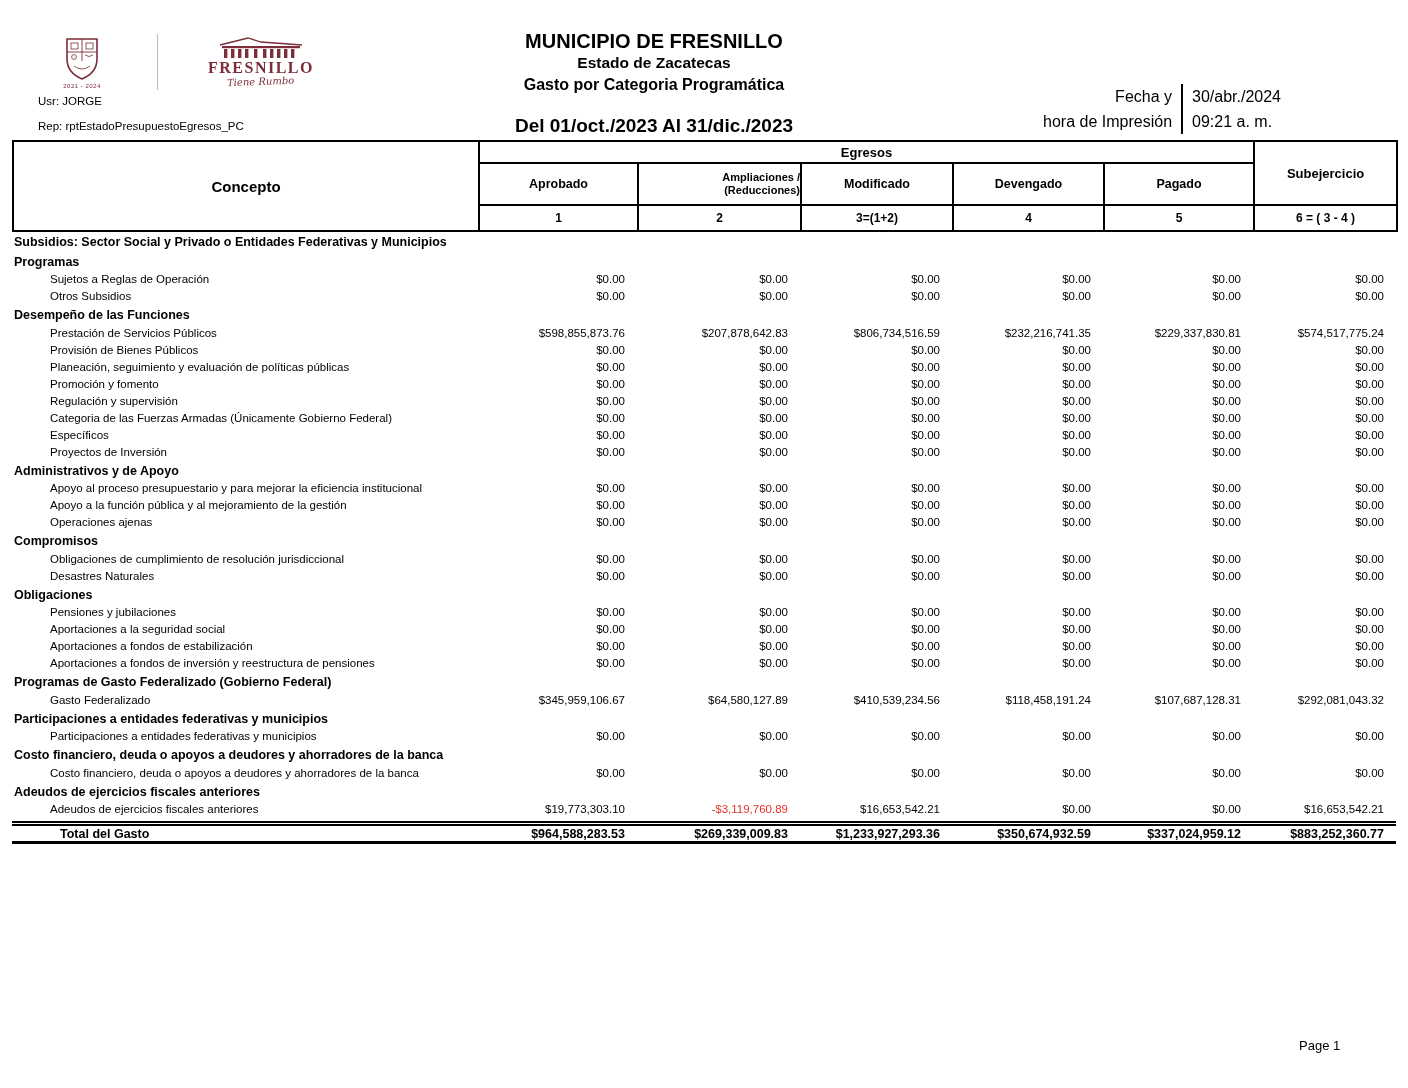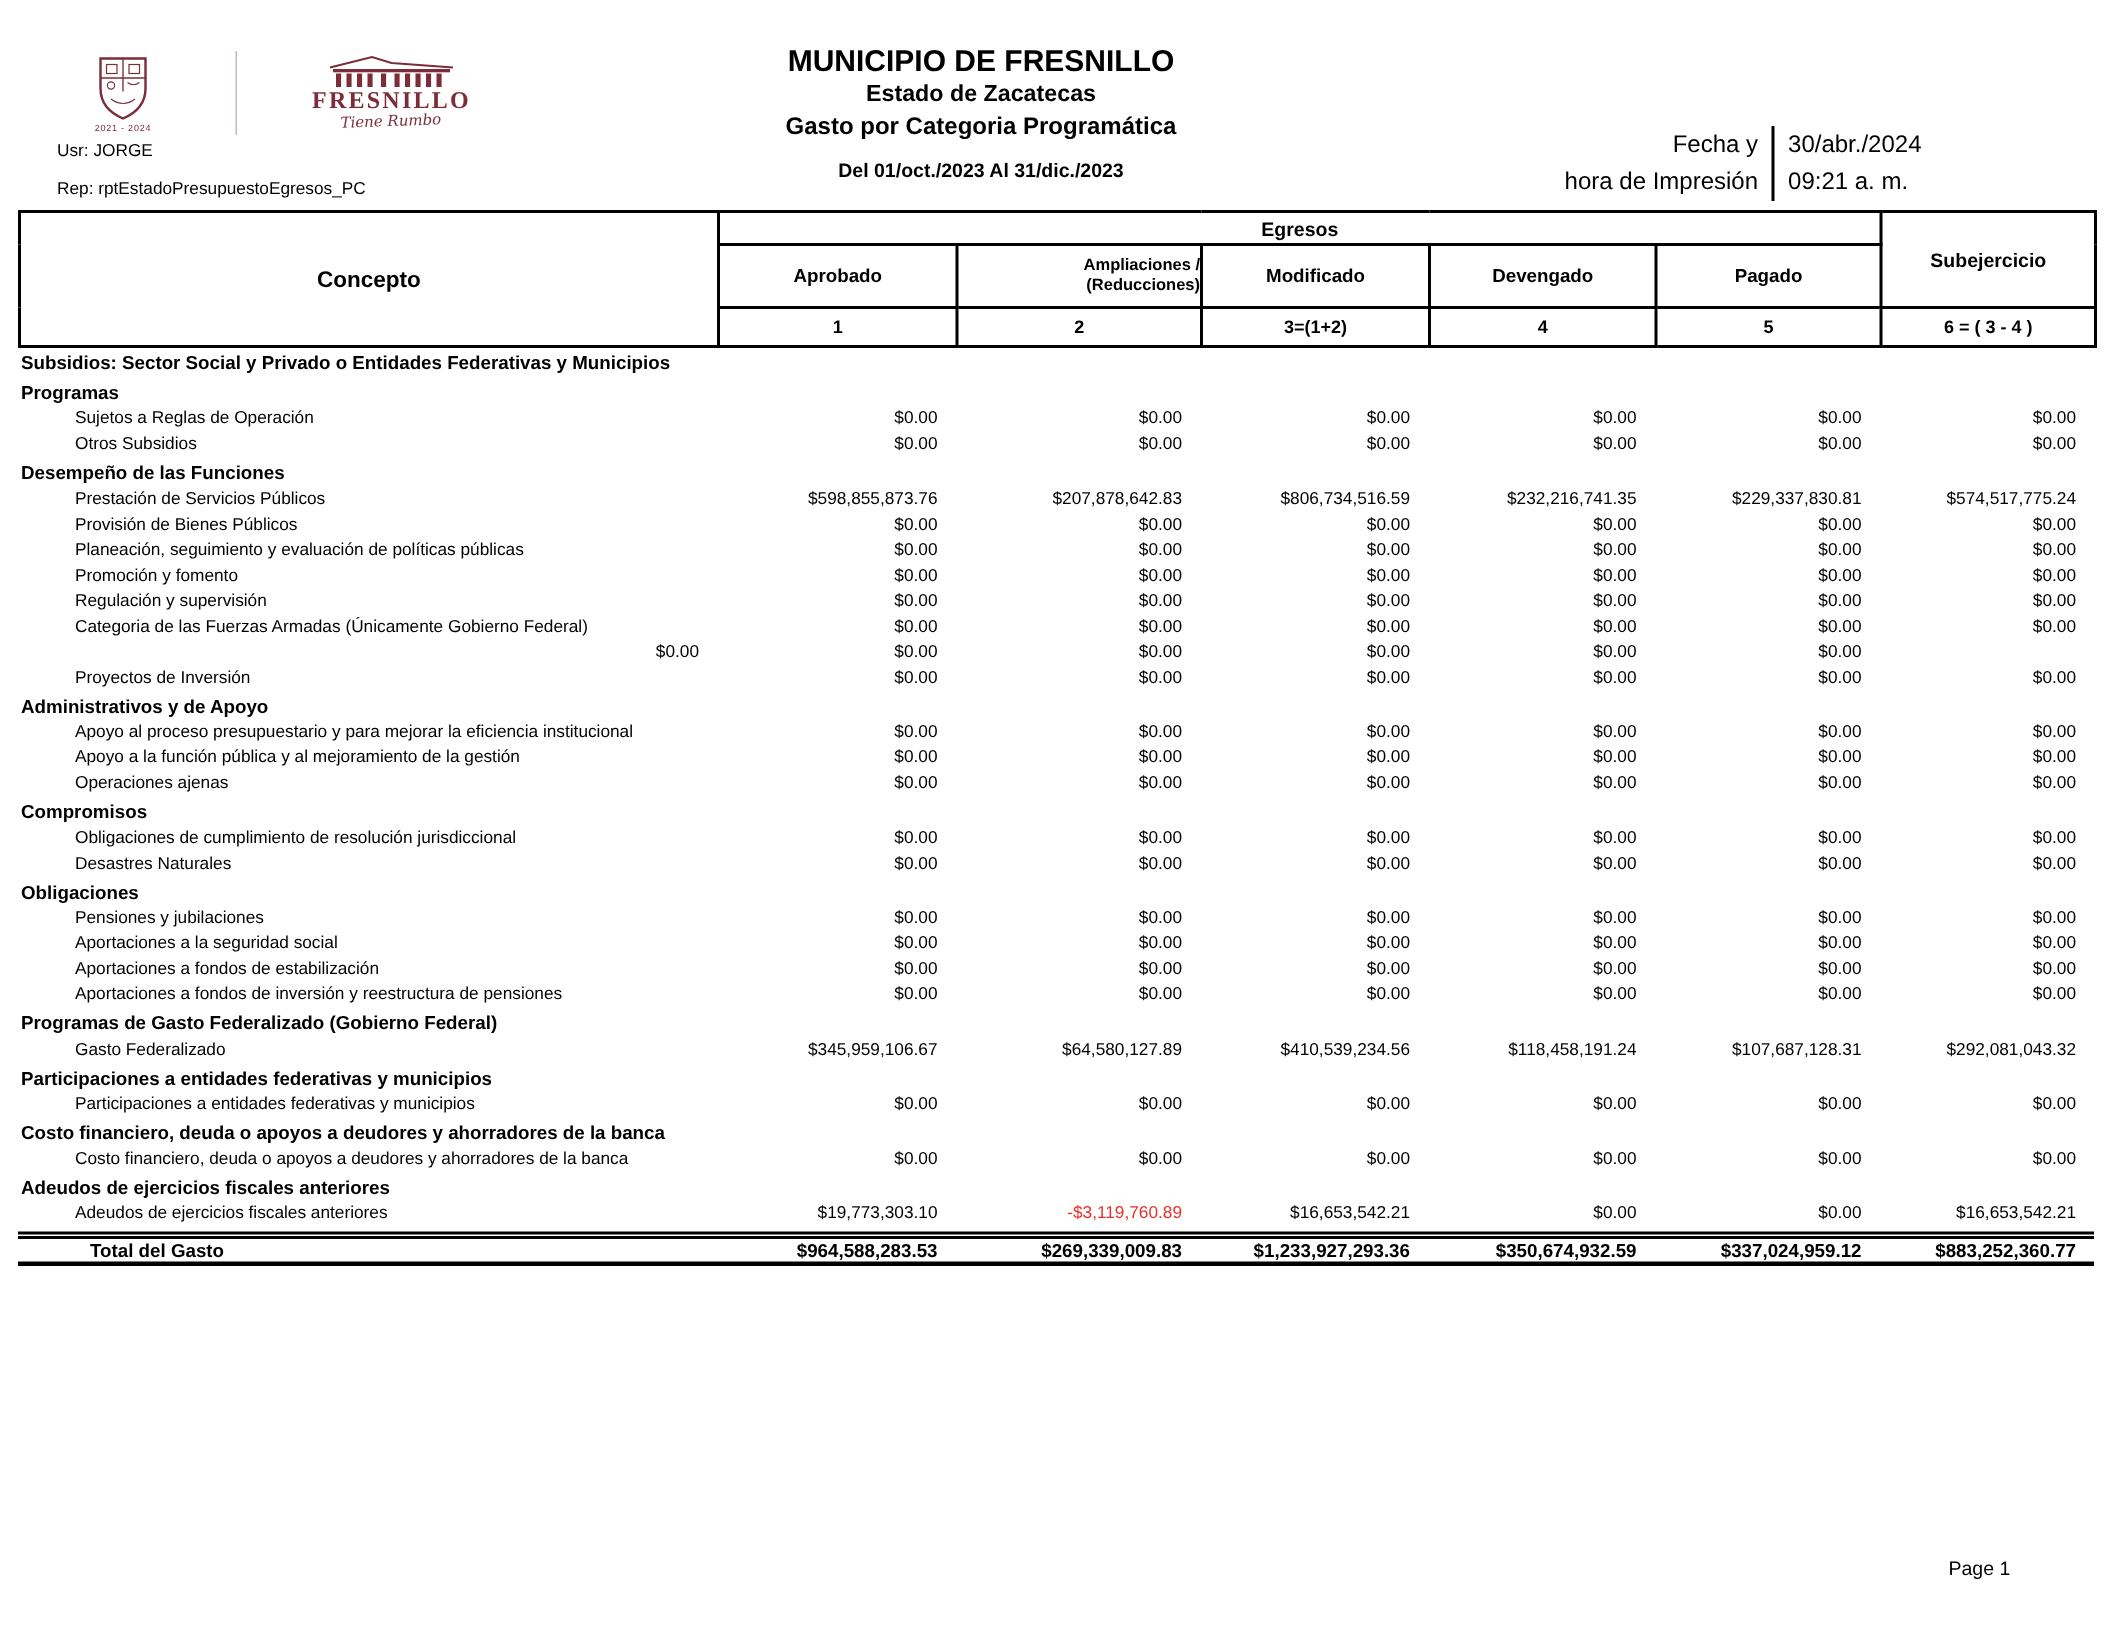--- a/index.html
+++ b/index.html
@@ -21,21 +21,21 @@
 
   
   .usr{position:absolute;left:38px;top:95px;font-size:11.5px;}
   .rep{position:absolute;left:38px;top:120px;font-size:11.5px;}
 
   
   .titles{position:absolute;left:354px;top:30px;width:600px;text-align:center;font-weight:bold;}
   .t1{font-size:20px;line-height:22px;}
   .t2{font-size:15.5px;line-height:17px;margin-top:2px;}
   .t3{font-size:16px;line-height:18px;margin-top:5px;}
-  .t4{font-size:13px;line-height:15px;margin-top:12px;}
+  .t4{font-size:19px;line-height:15px;margin-top:24px;}
 
   
   .printinfo{position:absolute;top:84px;right:127px;display:flex;align-items:stretch;font-size:16px;}
   .pi-labels{text-align:right;line-height:25px;}
   .pi-divider{width:2px;background:#000;margin:0 9px;}
   .pi-values{text-align:left;line-height:25px;}
 
   
   .thead{position:absolute;left:12px;top:140px;border-collapse:collapse;table-layout:fixed;width:1384px;}
   .thead td{border:2px solid #000;text-align:center;vertical-align:middle;padding:0;font-weight:bold;}
@@ -239,20 +239,21 @@
       <div class="brow detail">
         <div class="blabel">Categoria de las Fuerzas Armadas (Únicamente Gobierno Federal)</div>
         <div class="bval">$0.00</div>
         <div class="bval">$0.00</div>
         <div class="bval">$0.00</div>
         <div class="bval">$0.00</div>
         <div class="bval">$0.00</div>
         <div class="bval">$0.00</div>
       </div>
       <div class="brow detail">
+        <div class="blabel">Específicos</div>
         <div class="bval">$0.00</div>
         <div class="bval">$0.00</div>
         <div class="bval">$0.00</div>
         <div class="bval">$0.00</div>
         <div class="bval">$0.00</div>
         <div class="bval">$0.00</div>
       </div>
       <div class="brow detail">
         <div class="blabel">Proyectos de Inversión</div>
         <div class="bval">$0.00</div>

